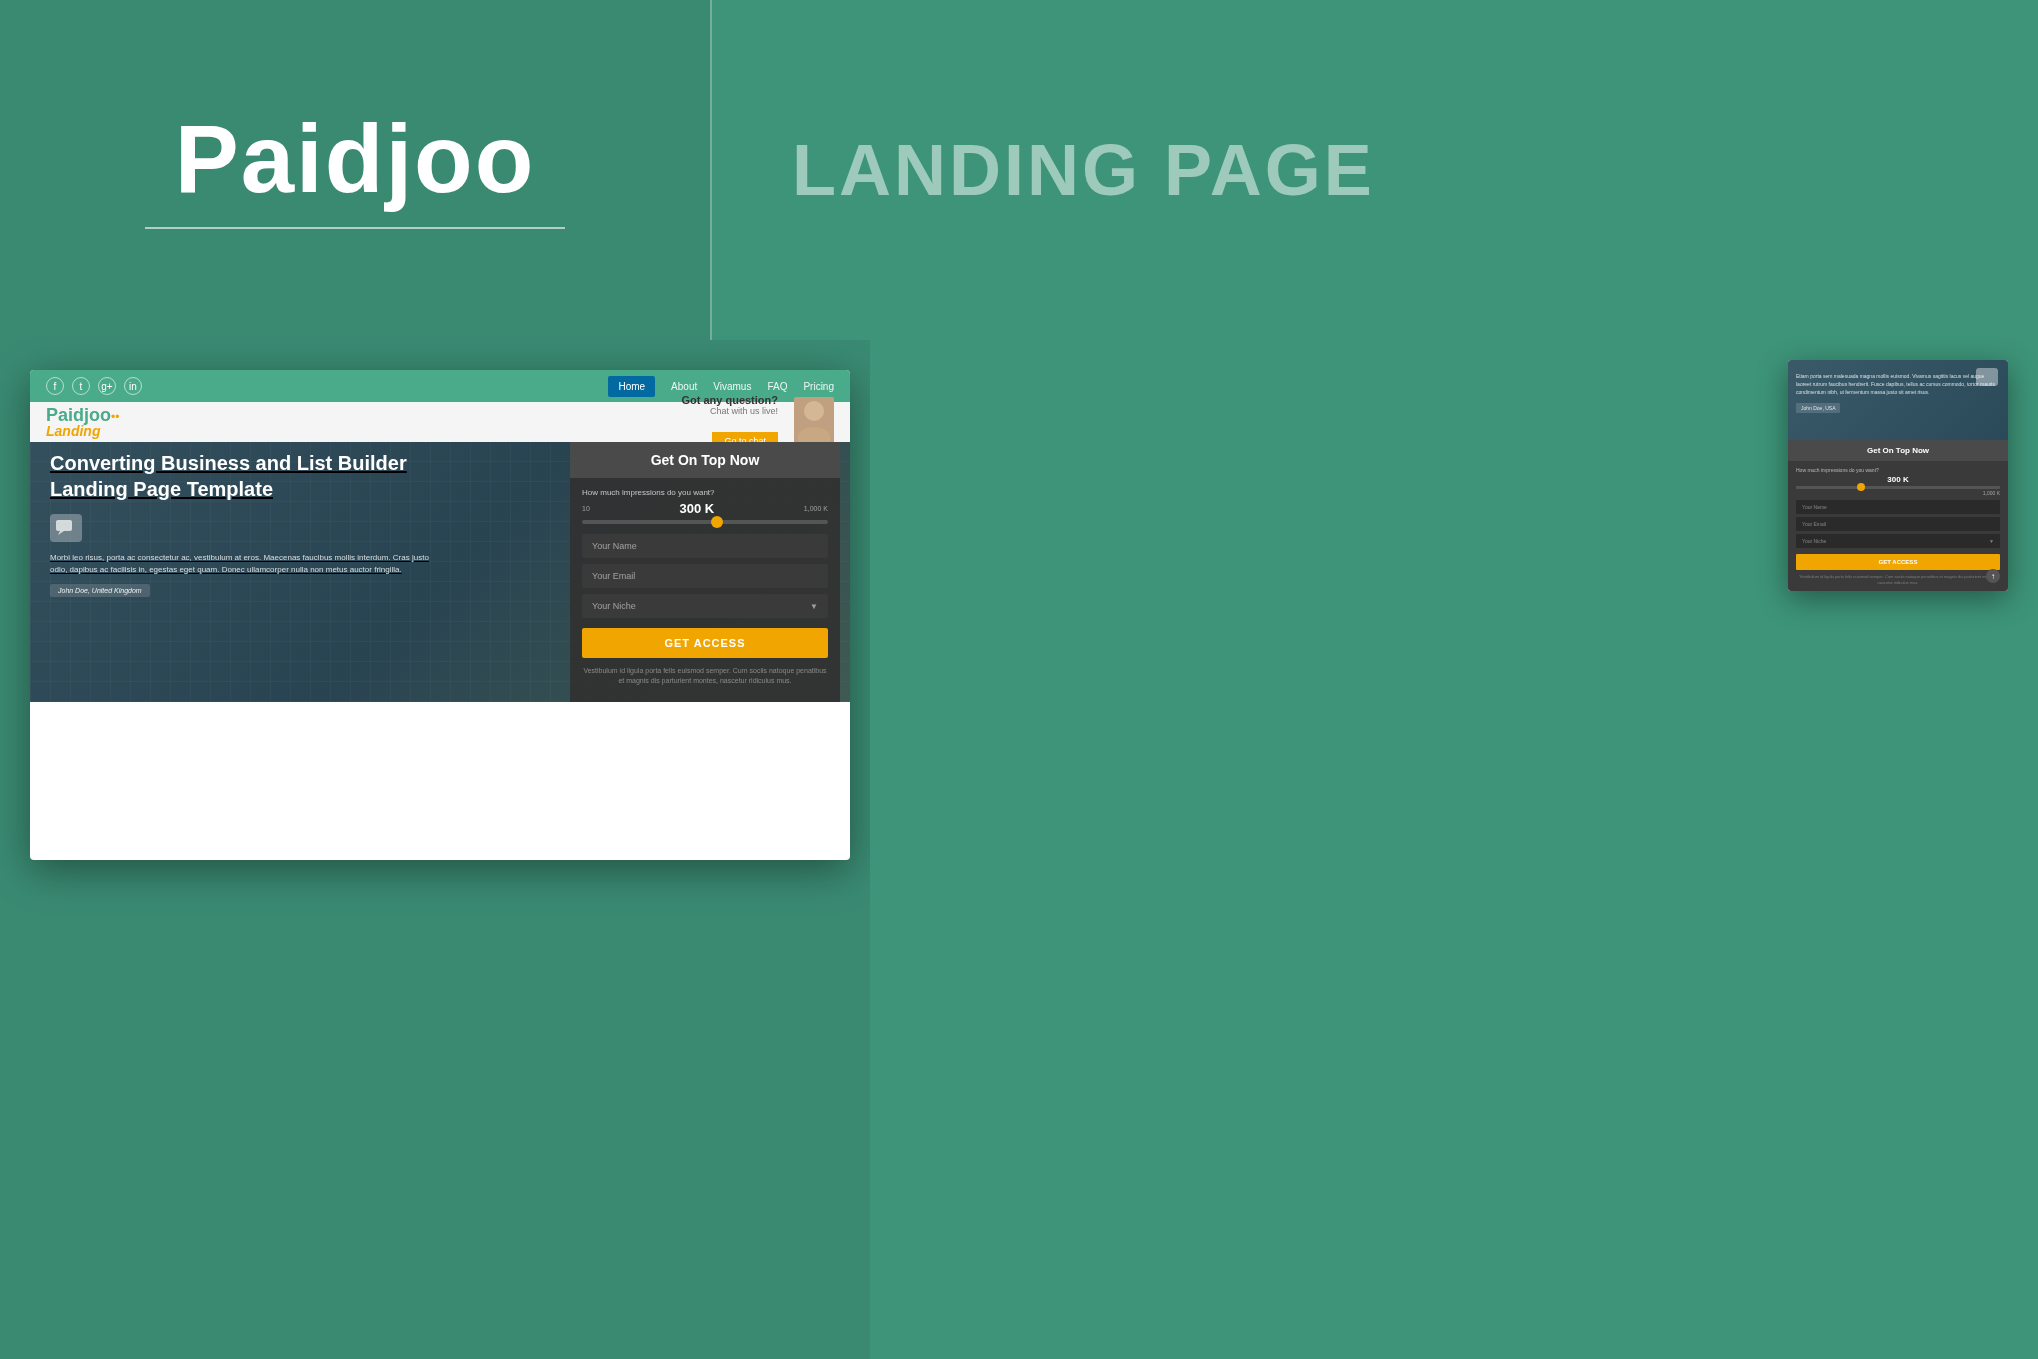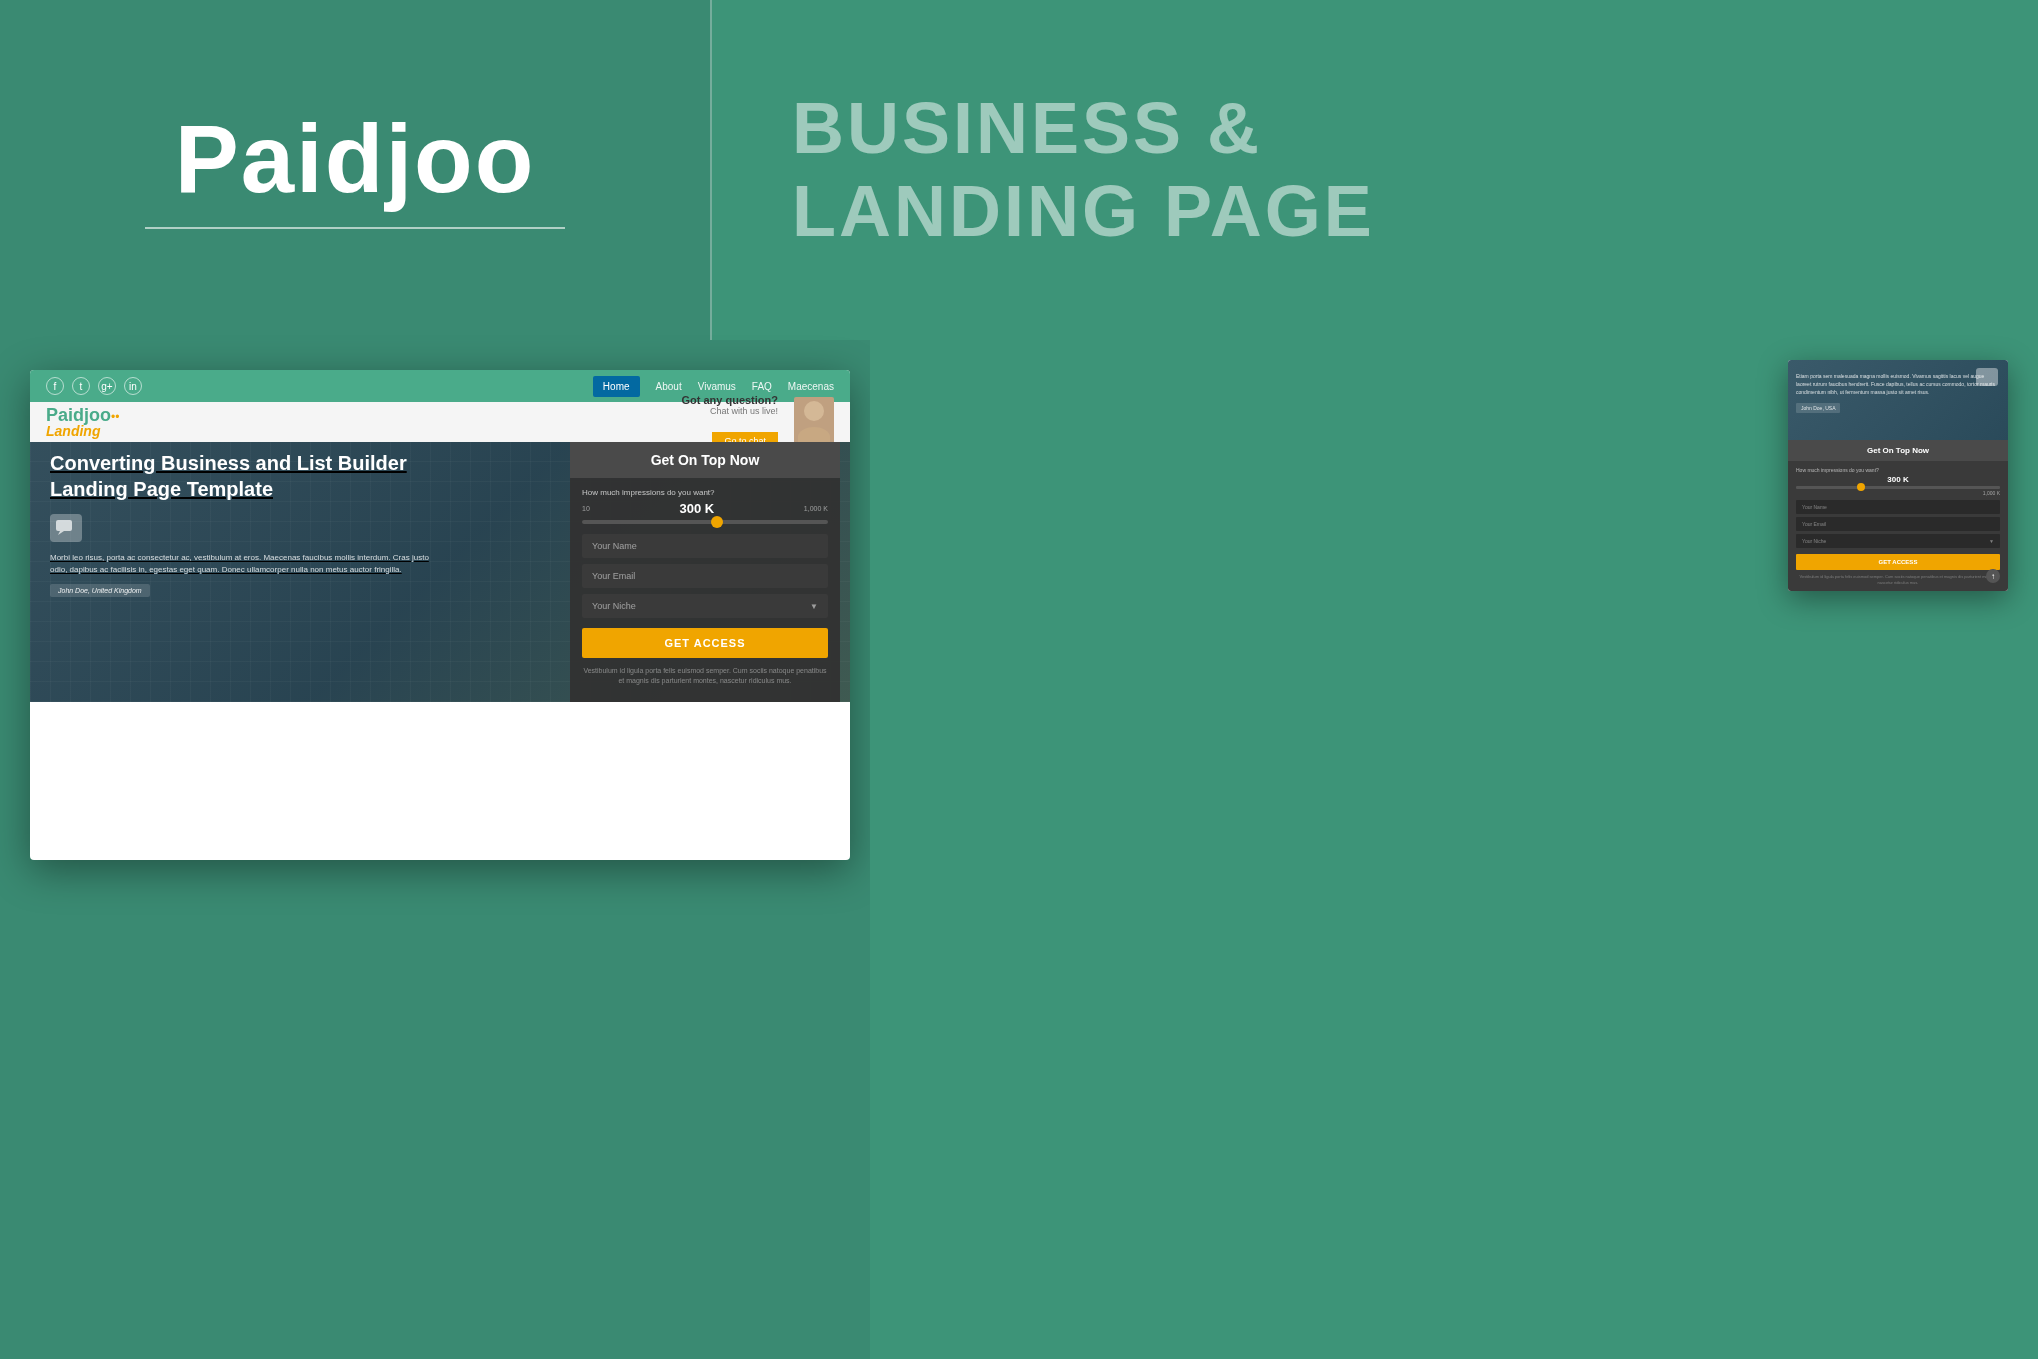--- a/index.html
+++ b/index.html
@@ -611,21 +611,20 @@
 <div class="top-section">
   <div class="top-left">
     <h1 class="brand-title">Paidjoo</h1>
     <div class="brand-underline"></div>
   </div>
 
   <div class="top-divider"></div>
 
   <div class="top-right">
     <div class="tagline">
-      <div>BUSINESS &amp;</div>
       <div>LANDING PAGE</div>
     </div>
   </div>
 </div>
 
 <div class="main-content">
 
   <div class="left-preview">
     <div class="browser-mockup">
 
@@ -634,21 +633,21 @@
           <div class="social-icon">f</div>
           <div class="social-icon">t</div>
           <div class="social-icon">g+</div>
           <div class="social-icon">in</div>
         </div>
         <div class="nav-links">
           <span class="nav-link active">Home</span>
           <span class="nav-link">About</span>
           <span class="nav-link">Vivamus</span>
           <span class="nav-link">FAQ</span>
-          <span class="nav-link">Maecenas</span>
+          <span class="nav-link">Pricing</span>
         </div>
       </div>
 
       <div class="header-bar">
         <div class="logo-area">
           <div>
             <span class="logo-paidjoo">Paidjoo</span><span class="logo-dots">••</span>
           </div>
           <div class="logo-landing">Landing</div>
         </div>

